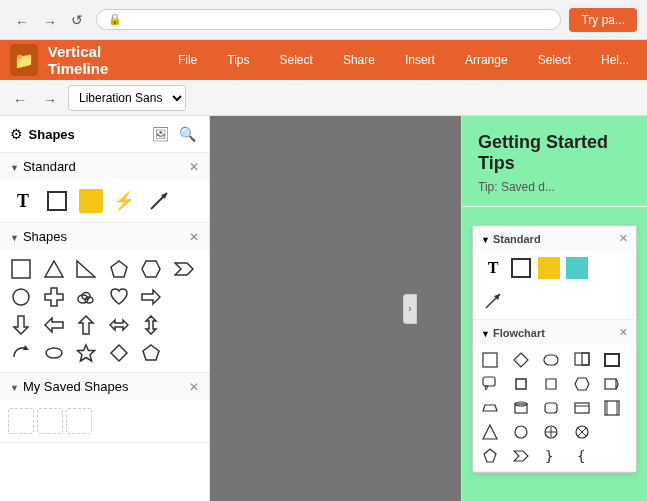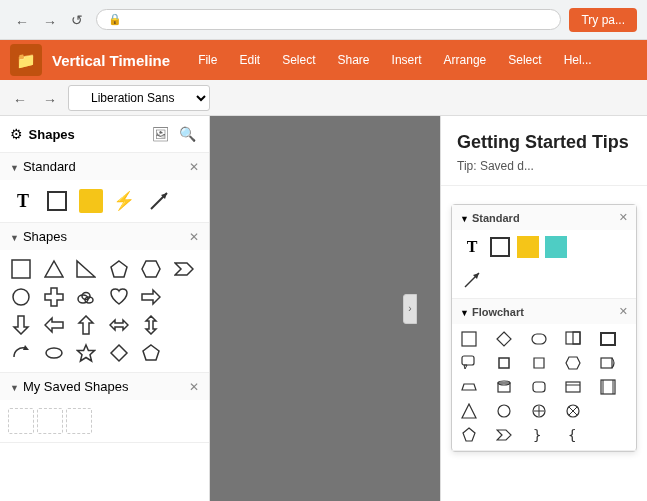--- a/index.html
+++ b/index.html
@@ -55,21 +55,21 @@
     }
     .app-logo {
       background: #c0510f;
       width: 32px; height: 32px;
       border-radius: 4px;
       display: flex; align-items: center; justify-content: center;
       color: white; font-size: 16px;
     }
     .app-title { color: white; font-weight: bold; font-size: 15px; }
     .menu-bar {
-      display: flex; gap: 6px; margin-left: 10px;
+      display: flex; gap: 14px; margin-left: 10px;
     }
     .menu-item {
       color: white; font-size: 12px; padding: 4px 8px;
       cursor: pointer; border-radius: 3px;
     }
 
     
     .toolbar {
       background: #f5f5f5;
       border-bottom: 1px solid #ddd;
@@ -78,21 +78,21 @@
       align-items: center;
       padding: 0 8px;
       gap: 6px;
     }
     .toolbar-btn {
       background: none; border: none; cursor: pointer;
       padding: 3px 5px; border-radius: 3px; font-size: 14px; color: #555;
     }
     .font-select {
       border: 1px solid #ccc; border-radius: 3px;
-      padding: 2px 18px; font-size: 12px; background: white;
+      padding: 2px 6px; font-size: 12px; background: white;
       height: 26px; min-width: 110px;
     }
 
     
     .main-content {
       display: flex;
       height: calc(501px - 40px - 40px - 36px);
       position: relative;
     }
 
@@ -154,22 +154,22 @@
       flex: 1;
       background: #757575;
       position: relative;
       overflow: hidden;
     }
 
     
     .tips-panel {
       position: absolute;
       right: 0; top: 0;
-      width: 207px;
-      background: #ffffff;
+      width: 186px;
+      background: #86efac;
       border-left: 1px solid #ddd;
       height: 100%;
       z-index: 10;
     }
     .tips-header {
       padding: 16px 16px 12px;
       border-bottom: 1px solid #eee;
     }
     .tips-title { font-size: 18px; font-weight: bold; color: #222; }
     .tips-subtitle { font-size: 12px; color: #555; margin-top: 6px; }
@@ -251,21 +251,21 @@
   <button class="try-btn">Try pa...</button>
 </div>
 
 <div class="app-header">
   <div class="app-logo">
     <span>📁</span>
   </div>
   <span class="app-title">Vertical Timeline</span>
   <div class="menu-bar">
     <span class="menu-item">File</span>
-    <span class="menu-item">Edit</span>
+    <span class="menu-item">Tips</span>
     <span class="menu-item">Select</span>
     <span class="menu-item">Share</span>
     <span class="menu-item">Insert</span>
     <span class="menu-item">Arrange</span>
     <span class="menu-item">Select</span>
     <span class="menu-item">Hel...</span>
   </div>
 </div>
 
 <div class="toolbar">

